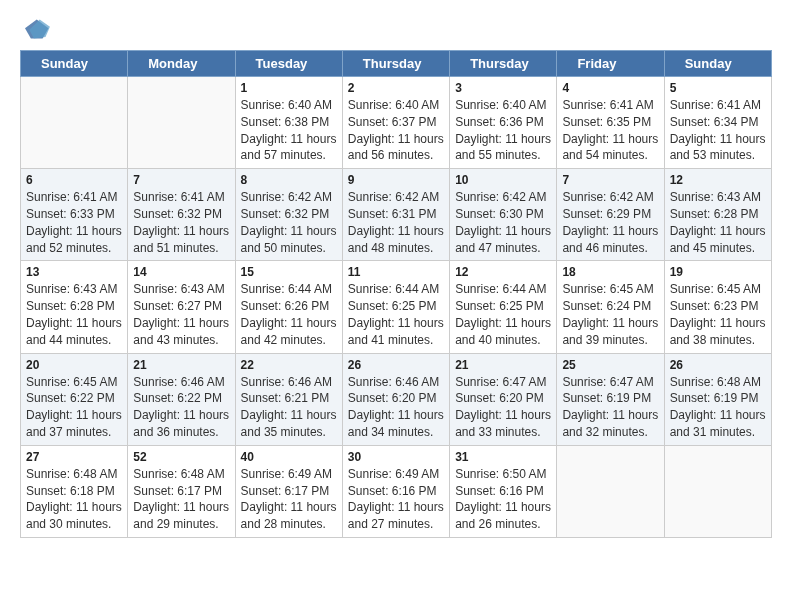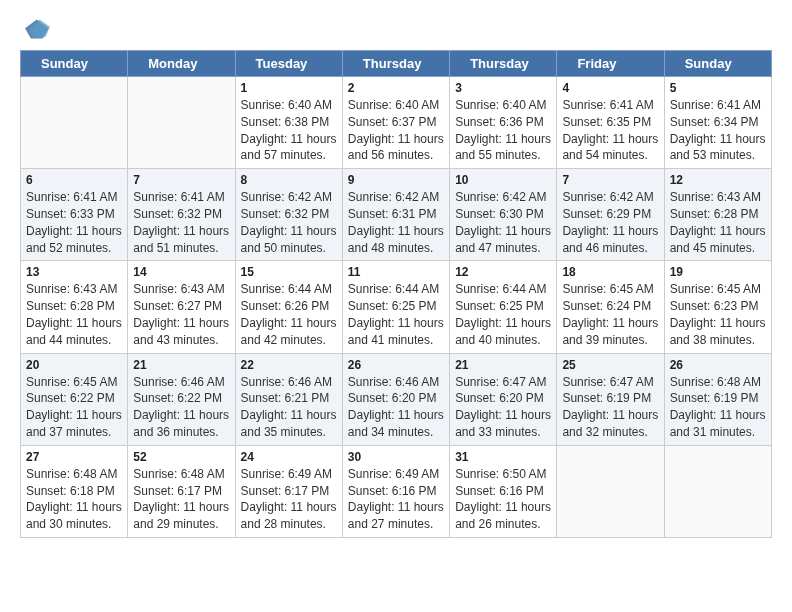--- a/index.html
+++ b/index.html
@@ -250,21 +250,21 @@
         <tr>
           <td>
             <span class="day-number">27</span>
             <div class="cell-detail">Sunrise: 6:48 AM<br>Sunset: 6:18 PM<br>Daylight: 11 hours and 30 minutes.</div>
           </td>
           <td>
             <span class="day-number">52</span>
             <div class="cell-detail">Sunrise: 6:48 AM<br>Sunset: 6:17 PM<br>Daylight: 11 hours and 29 minutes.</div>
           </td>
           <td>
-            <span class="day-number">24</span>
+            <span class="day-number">40</span>
             <div class="cell-detail">Sunrise: 6:49 AM<br>Sunset: 6:17 PM<br>Daylight: 11 hours and 28 minutes.</div>
           </td>
           <td>
             <span class="day-number">30</span>
             <div class="cell-detail">Sunrise: 6:49 AM<br>Sunset: 6:16 PM<br>Daylight: 11 hours and 27 minutes.</div>
           </td>
           <td>
             <span class="day-number">31</span>
             <div class="cell-detail">Sunrise: 6:50 AM<br>Sunset: 6:16 PM<br>Daylight: 11 hours and 26 minutes.</div>
           </td>

